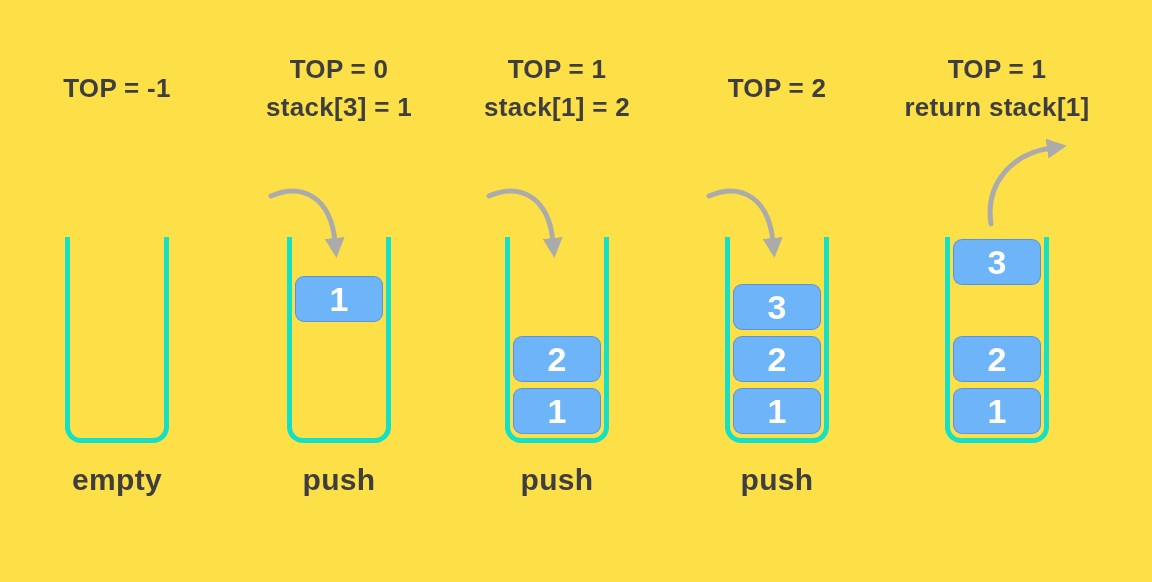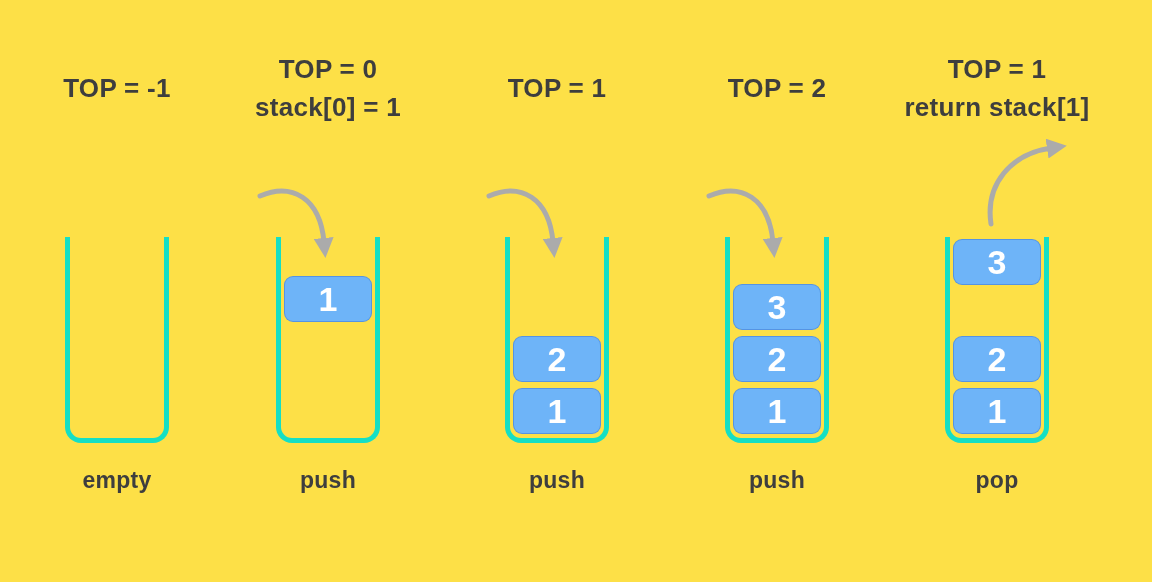--- a/index.html
+++ b/index.html
@@ -28,21 +28,21 @@
     color:#ffffff;font-size:34px;
     display:flex;align-items:center;justify-content:center;
   }
   .pos-stacked-0{bottom:4px;}
   .pos-stacked-1{bottom:56px;}
   .pos-stacked-2{bottom:108px;}
   .pos-falling{top:39px;}
   .pos-popping{top:2px;}
   .op-label{
     position:absolute;top:461px;left:0;width:100%;
-    text-align:center;color:#3E3E3E;font-size:23px;line-height:38px;
+    text-align:center;color:#3E3E3E;font-size:30px;line-height:38px;
     letter-spacing:.3px;
   }
   .arrow{position:absolute;}
   .arrow-down{left:36px;top:184px;}
   .arrow-up{left:98px;top:138px;}
 </style>
 </head>
 <body>
 
 <svg width="0" height="0" style="position:absolute" aria-hidden="true">
@@ -58,41 +58,42 @@
     <div class="header">
         <div>TOP = -1</div>
       </div>
 
     <div class="beaker"></div>
     <div class="op-label">
         <div>empty</div>
       </div>
   </div>
 
-  <div class="column" style="left: 218px;">
+  <div class="column" style="left: 229px;">
     <div class="header">
         <div>TOP = 0</div>
-        <div>stack[0] = 1</div>
+        <div>stack[3] = 1</div>
       </div>
     <div class="arrow-slot">
         <svg class="arrow arrow-down" width="92" height="84" viewBox="0 0 92 84">
           <path d="M6,12 C38,-2 66,14 70,58" stroke="#ABABAB" stroke-width="5" fill="none" stroke-linecap="round" marker-end="url(#ah)"></path>
         </svg>
       </div>
     <div class="beaker">
         <div class="box pos-falling">1</div>
       </div>
     <div class="op-label">
         <div>push</div>
       </div>
   </div>
 
   <div class="column" style="left: 447px;">
     <div class="header">
         <div>TOP = 1</div>
+        <div>stack[1] = 2</div>
       </div>
     <div class="arrow-slot">
         <svg class="arrow arrow-down" width="92" height="84" viewBox="0 0 92 84">
           <path d="M6,12 C38,-2 66,14 70,58" stroke="#ABABAB" stroke-width="5" fill="none" stroke-linecap="round" marker-end="url(#ah)"></path>
         </svg>
       </div>
     <div class="beaker">
         <div class="box pos-stacked-1">2</div>
         <div class="box pos-stacked-0">1</div>
       </div>
@@ -128,17 +129,14 @@
     <div class="arrow-slot">
         <svg class="arrow arrow-up" width="92" height="92" viewBox="0 0 92 92">
           <path d="M6,86 C0,46 26,16 66,10" stroke="#ABABAB" stroke-width="5" fill="none" stroke-linecap="round" marker-end="url(#ah)"></path>
         </svg>
       </div>
     <div class="beaker">
         <div class="box pos-popping">3</div>
         <div class="box pos-stacked-1">2</div>
         <div class="box pos-stacked-0">1</div>
       </div>
-    <div class="op-label">
-        <div>pop</div>
-      </div>
   </div>
 </div>
 
 </body></html>

